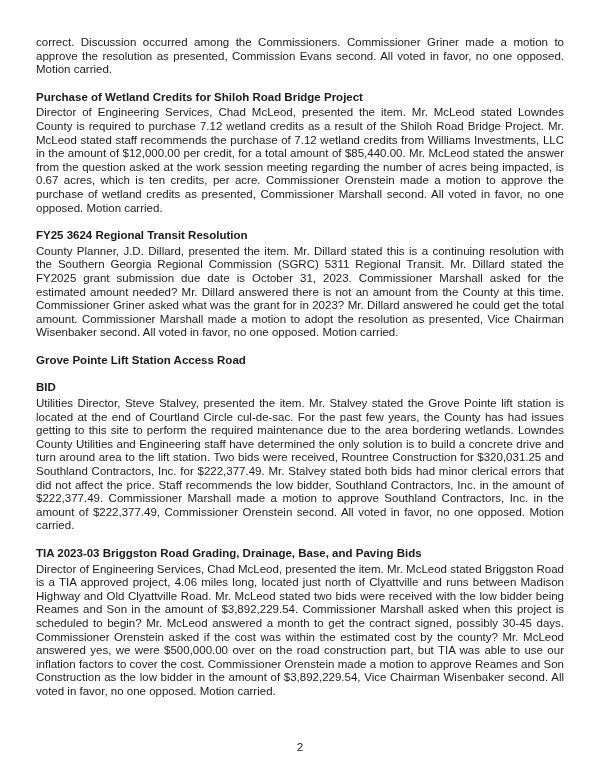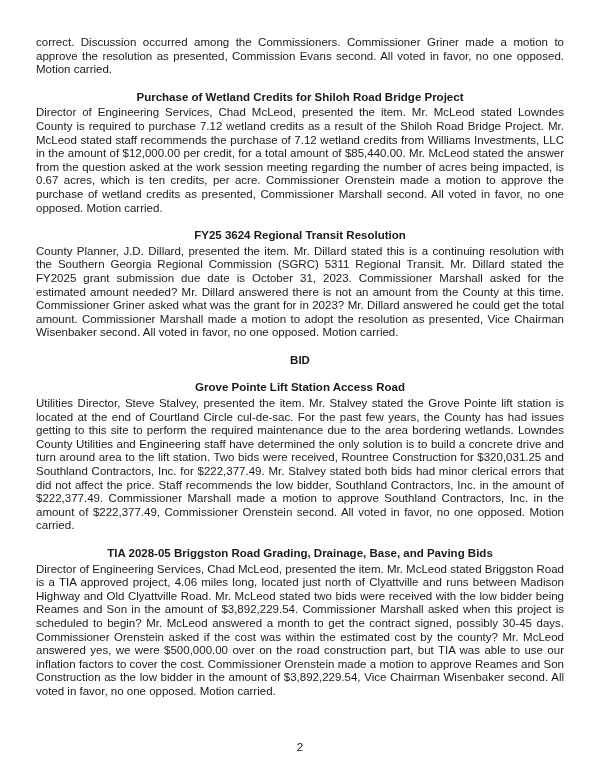--- a/index.html
+++ b/index.html
@@ -21,21 +21,20 @@
   }
   .body-text {
     text-align: justify;
     margin: 0;
   }
   .section-heading {
     font-size: 11.5px;
     line-height: 13.6px;
     font-weight: bold;
     margin: 14px 0 2px 0;
-    text-align: center;
   }
   .page-footer {
     position: absolute;
     left: 0;
     right: 0;
     bottom: 21px;
     text-align: center;
     font-size: 11.5px;
     color: #1a1a1a;
   }
@@ -46,23 +45,23 @@
 <div class="page">
 
   <p class="body-text">correct.  Discussion occurred among the Commissioners.  Commissioner Griner made a motion to approve the resolution as presented, Commission Evans second.  All voted in favor, no one opposed.  Motion carried.</p>
 
   <h2 class="section-heading">Purchase of Wetland Credits for Shiloh Road Bridge Project</h2>
   <p class="body-text">Director of Engineering Services, Chad McLeod, presented the item.  Mr. McLeod stated Lowndes County is required to purchase 7.12 wetland credits as a result of the Shiloh Road Bridge Project.  Mr. McLeod stated staff recommends the purchase of 7.12 wetland credits from Williams Investments, LLC in the amount of $12,000.00 per credit, for a total amount of $85,440.00.  Mr. McLeod stated the answer from the question asked at the work session meeting regarding the number of acres being impacted, is 0.67 acres, which is ten credits, per acre.  Commissioner Orenstein made a motion to approve the purchase of wetland credits as presented, Commissioner Marshall second.  All voted in favor, no one opposed.  Motion carried.</p>
 
   <h2 class="section-heading">FY25 3624 Regional Transit Resolution</h2>
   <p class="body-text">County Planner, J.D. Dillard, presented the item.  Mr. Dillard stated this is a continuing resolution with the Southern Georgia Regional Commission (SGRC) 5311 Regional Transit.  Mr. Dillard stated the FY2025 grant submission due date is October 31, 2023.  Commissioner Marshall asked for the estimated amount needed?  Mr. Dillard answered there is not an amount from the County at this time.  Commissioner Griner asked what was the grant for in 2023?  Mr. Dillard answered he could get the total amount.  Commissioner Marshall made a motion to adopt the resolution as presented, Vice Chairman Wisenbaker second.  All voted in favor, no one opposed.  Motion carried.</p>
 
+  <h2 class="section-heading">Grove Pointe Lift Station Access Road</h2>
+
   <h2 class="section-heading">BID</h2>
-
-  <h2 class="section-heading">Grove Pointe Lift Station Access Road</h2>
   <p class="body-text">Utilities Director, Steve Stalvey, presented the item.  Mr. Stalvey stated the Grove Pointe lift station is located at the end of Courtland Circle cul-de-sac.  For the past few years, the County has had issues getting to this site to perform the required maintenance due to the area bordering wetlands.  Lowndes County Utilities and Engineering staff have determined the only solution is to build a concrete drive and turn around area to the lift station.  Two bids were received, Rountree Construction for $320,031.25 and Southland Contractors, Inc. for $222,377.49.  Mr. Stalvey stated both bids had minor clerical errors that did not affect the price.  Staff recommends the low bidder, Southland Contractors, Inc. in the amount of $222,377.49.  Commissioner Marshall made a motion to approve Southland Contractors, Inc. in the amount of $222,377.49, Commissioner Orenstein second.  All voted in favor, no one opposed.  Motion carried.</p>
 
-  <h2 class="section-heading">TIA 2028-05 Briggston Road Grading, Drainage, Base, and Paving Bids</h2>
+  <h2 class="section-heading">TIA 2023-03 Briggston Road Grading, Drainage, Base, and Paving Bids</h2>
   <p class="body-text">Director of Engineering Services, Chad McLeod, presented the item.  Mr. McLeod stated Briggston Road is a TIA approved project, 4.06 miles long, located just north of Clyattville and runs between Madison Highway and Old Clyattville Road.  Mr. McLeod stated two bids were received with the low bidder being Reames and Son in the amount of $3,892,229.54.  Commissioner Marshall asked when this project is scheduled to begin?  Mr. McLeod answered a month to get the contract signed, possibly 30-45 days.  Commissioner Orenstein asked if the cost was within the estimated cost by the county?  Mr. McLeod answered yes, we were $500,000.00 over on the road construction part, but TIA was able to use our inflation factors to cover the cost.  Commissioner Orenstein made a motion to approve Reames and Son Construction as the low bidder in the amount of $3,892,229.54, Vice Chairman Wisenbaker second.  All voted in favor, no one opposed.  Motion carried.</p>
 
   <div class="page-footer">2</div>
 
 </div>
 
 </body></html>

